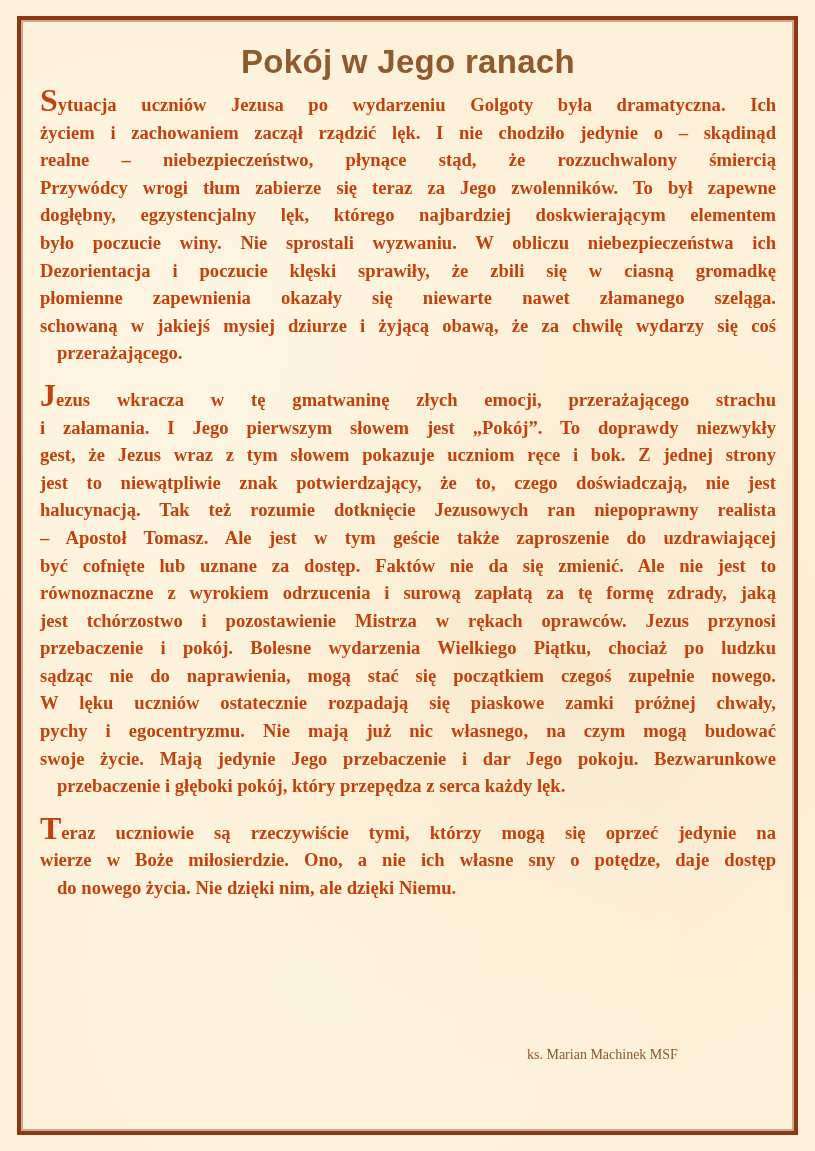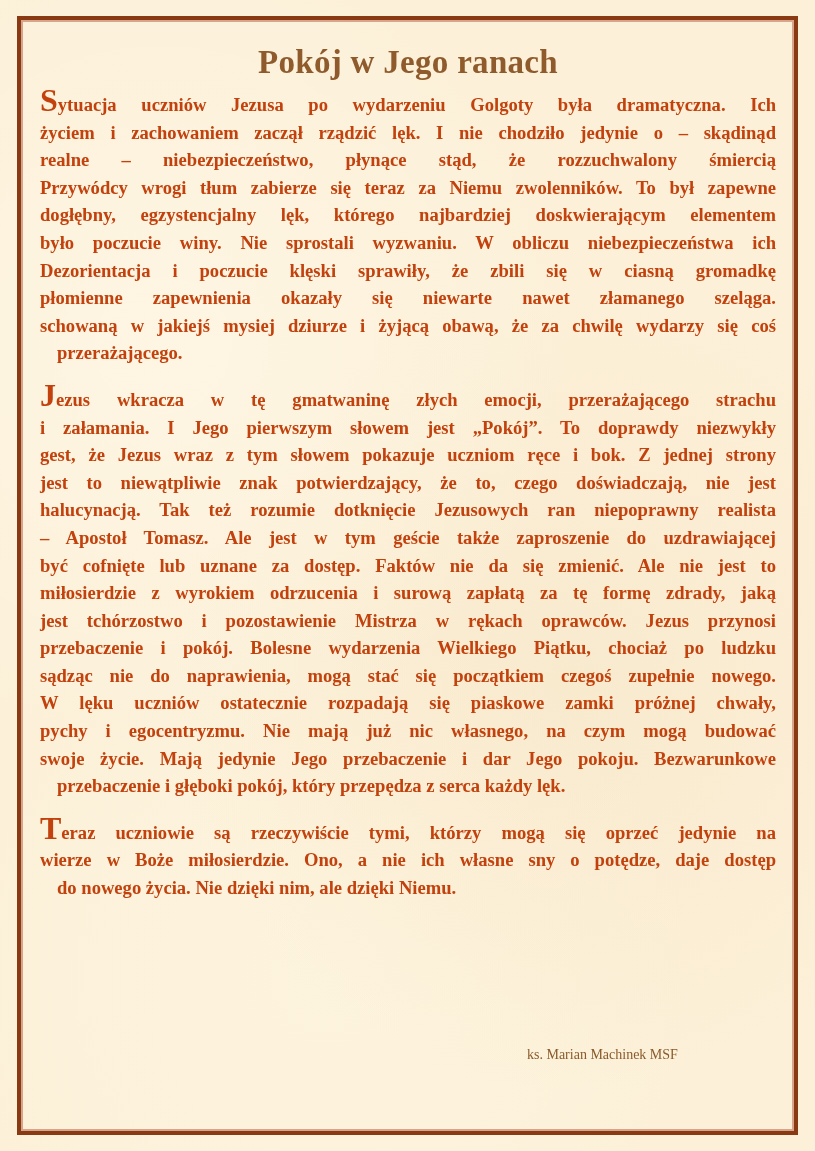--- a/index.html
+++ b/index.html
@@ -30,21 +30,21 @@
     }
     .content {
       position: absolute;
       left: 40px;
       top: 36px;
       width: 736px;
       color: #8b5a2b;
     }
     .title {
       text-align: center;
-      font-family: Liberation Serif, serif;
+      font-family: Liberation Sans, sans-serif;
       font-weight: bold;
       font-size: 33px;
       letter-spacing: 0.3px;
       margin: 4px 0 0 0;
       line-height: 44px;
       color: #8f5a2c;
     }
     .para {
       font-family: Liberation Serif, serif;
       font-weight: bold;
@@ -87,37 +87,37 @@
 
 <div class="frame"></div>
 
 <div class="content">
   <h1 class="title">Pokój w Jego ranach</h1>
 
   <div class="para p1" id="para-0">
       <span class="line"><span class="dropcap">S</span><span>ytuacja uczniów Jezusa po wydarzeniu Golgoty była dramatyczna. Ich</span></span>
       <span class="line">życiem i zachowaniem zaczął rządzić lęk. I nie chodziło jedynie o – skądinąd</span>
       <span class="line">realne – niebezpieczeństwo, płynące stąd, że rozzuchwalony śmiercią</span>
-      <span class="line">Przywódcy wrogi tłum zabierze się teraz za Niemu zwolenników. To był zapewne</span>
+      <span class="line">Przywódcy wrogi tłum zabierze się teraz za Jego zwolenników. To był zapewne</span>
       <span class="line">dogłębny, egzystencjalny lęk, którego najbardziej doskwierającym elementem</span>
       <span class="line">było poczucie winy. Nie sprostali wyzwaniu. W obliczu niebezpieczeństwa ich</span>
       <span class="line">Dezorientacja i poczucie klęski sprawiły, że zbili się w ciasną gromadkę</span>
       <span class="line">płomienne zapewnienia okazały się niewarte nawet złamanego szeląga.</span>
       <span class="line">schowaną w jakiejś mysiej dziurze i żyjącą obawą, że za chwilę wydarzy się coś</span>
       <span class="line last">przerażającego.</span>
     </div>
   <div class="para p2" id="para-1">
       <span class="line"><span class="dropcap">J</span><span>ezus wkracza w tę gmatwaninę złych emocji, przerażającego strachu</span></span>
       <span class="line">i załamania. I Jego pierwszym słowem jest „Pokój”. To doprawdy niezwykły</span>
       <span class="line">gest, że Jezus wraz z tym słowem pokazuje uczniom ręce i bok. Z jednej strony</span>
       <span class="line">jest to niewątpliwie znak potwierdzający, że to, czego doświadczają, nie jest</span>
       <span class="line">halucynacją. Tak też rozumie dotknięcie Jezusowych ran niepoprawny realista</span>
       <span class="line">– Apostoł Tomasz. Ale jest w tym geście także zaproszenie do uzdrawiającej</span>
       <span class="line">być cofnięte lub uznane za dostęp. Faktów nie da się zmienić. Ale nie jest to</span>
-      <span class="line">miłosierdzie z wyrokiem odrzucenia i surową zapłatą za tę formę zdrady, jaką</span>
+      <span class="line">równoznaczne z wyrokiem odrzucenia i surową zapłatą za tę formę zdrady, jaką</span>
       <span class="line">jest tchórzostwo i pozostawienie Mistrza w rękach oprawców. Jezus przynosi</span>
       <span class="line">przebaczenie i pokój. Bolesne wydarzenia Wielkiego Piątku, chociaż po ludzku</span>
       <span class="line">sądząc nie do naprawienia, mogą stać się początkiem czegoś zupełnie nowego.</span>
       <span class="line">W lęku uczniów ostatecznie rozpadają się piaskowe zamki próżnej chwały,</span>
       <span class="line">pychy i egocentryzmu. Nie mają już nic własnego, na czym mogą budować</span>
       <span class="line">swoje życie. Mają jedynie Jego przebaczenie i dar Jego pokoju. Bezwarunkowe</span>
       <span class="line last">przebaczenie i głęboki pokój, który przepędza z serca każdy lęk.</span>
     </div>
   <div class="para p3" id="para-2">
       <span class="line"><span class="dropcap">T</span><span>eraz uczniowie są rzeczywiście tymi, którzy mogą się oprzeć jedynie na</span></span>

